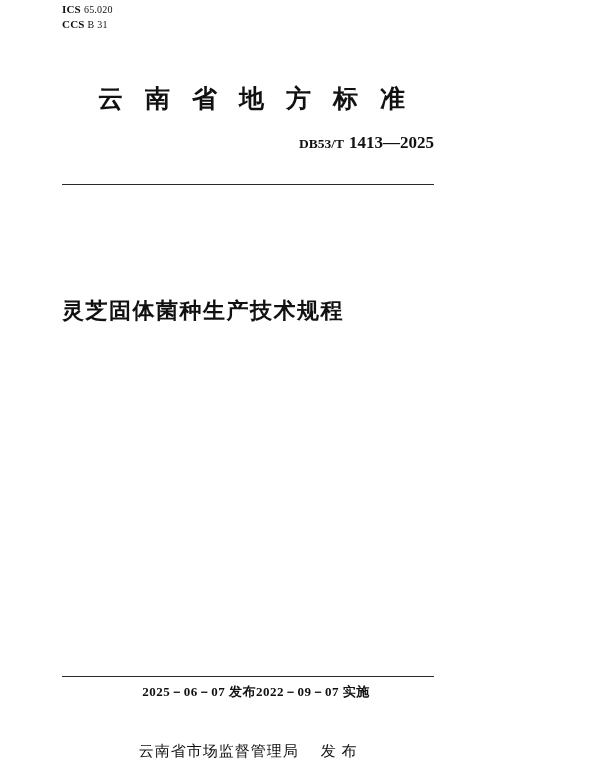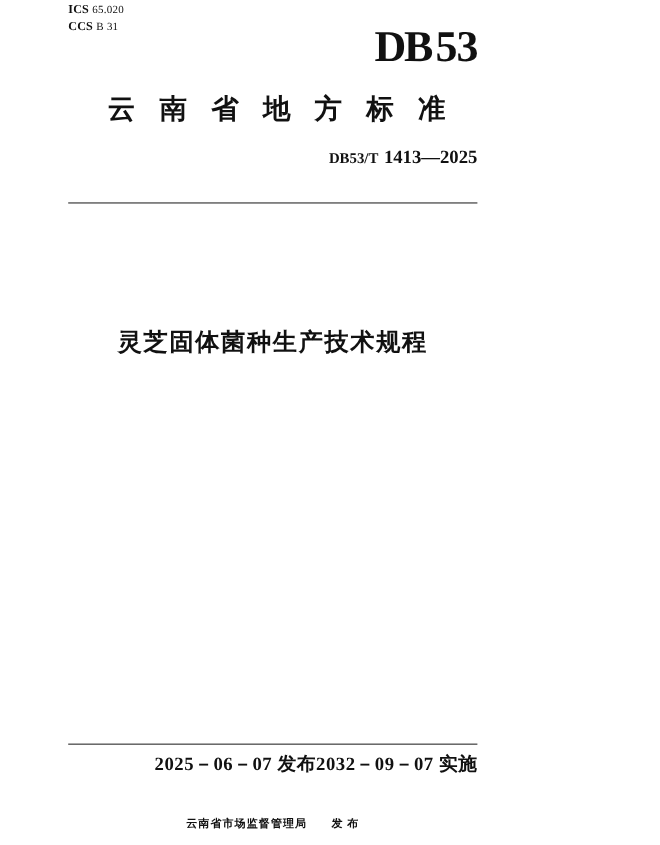--- a/index.html
+++ b/index.html
@@ -105,52 +105,51 @@
     top: 676px;
     border-top: 1px solid #2b2b2b;
   }
 
   
   .doc-title {
     position: absolute;
     left: 62px;
     right: 62px;
     top: 296px;
-    text-align: center;
     font-family: "Liberation Serif", serif;
     font-weight: bold;
     font-size: 22px;
     letter-spacing: 1.5px;
   }
 
   
   .date-row {
     position: absolute;
     left: 78px;
     right: 62px;
     top: 683px;
     display: flex;
-    justify-content: flex-end;
+    justify-content: center;
     align-items: baseline;
     font-family: "Liberation Serif", serif;
-    font-size: 17px;
+    font-size: 13px;
     font-weight: bold;
     letter-spacing: 0.5px;
   }
 
   
   .publisher {
     position: absolute;
     left: 0;
     right: 0;
     top: 742px;
     text-align: center;
     font-family: "Liberation Serif", serif;
-    font-size: 10px;
-    font-weight: bold;
+    font-size: 15px;
+    font-weight: normal;
     letter-spacing: 1px;
   }
   .publisher .gap {
     display: inline-block;
     width: 22px;
   }
 </style>
 </head>
 <body>
 
@@ -158,38 +157,35 @@
 
   <div class="codes">
     <div class="code-line">
       <span class="lbl">ICS</span><span class="val">65.020</span>
     </div>
     <div class="code-line">
       <span class="lbl">CCS</span><span class="val">B 31</span>
     </div>
   </div>
 
-  <div class="db-mark">
-    <span class="db">DB</span><span class="num">53</span>
-  </div>
 
   <div class="std-title">云南省地方标准</div>
 
   <div class="std-no">
     <span>DB53/T</span><span class="tail">1413—2025</span>
   </div>
 
   <div class="rule-top"></div>
 
   <div class="doc-title">灵芝固体菌种生产技术规程</div>
 
   <div class="rule-bottom"></div>
 
   <div class="date-row">
     <span>2025－06－07 发布</span>
-    <span>2032－09－07 实施</span>
+    <span>2022－09－07 实施</span>
   </div>
 
   <div class="publisher">
     <span>云南省市场监督管理局</span><span class="gap"></span><span>发 布</span>
   </div>
 
 </div>
 
 </body></html>

